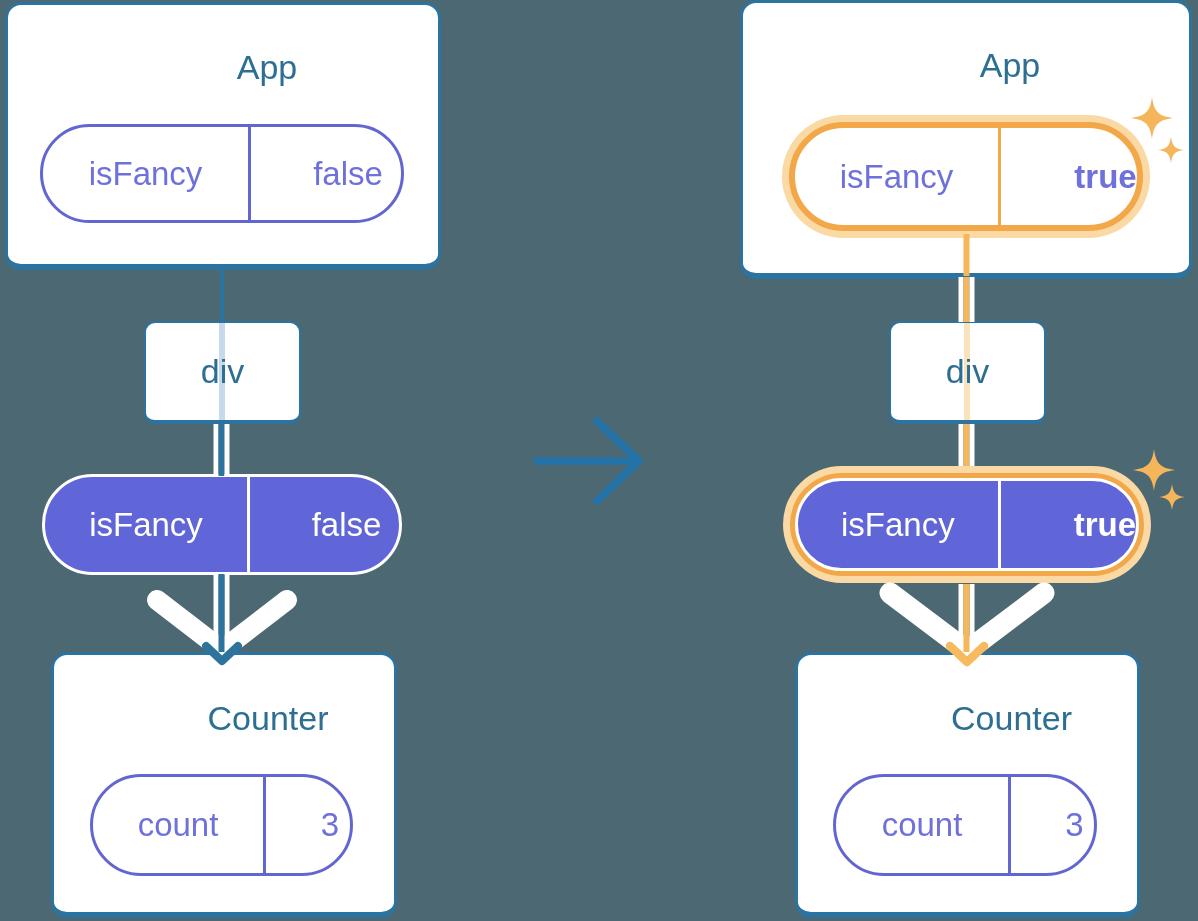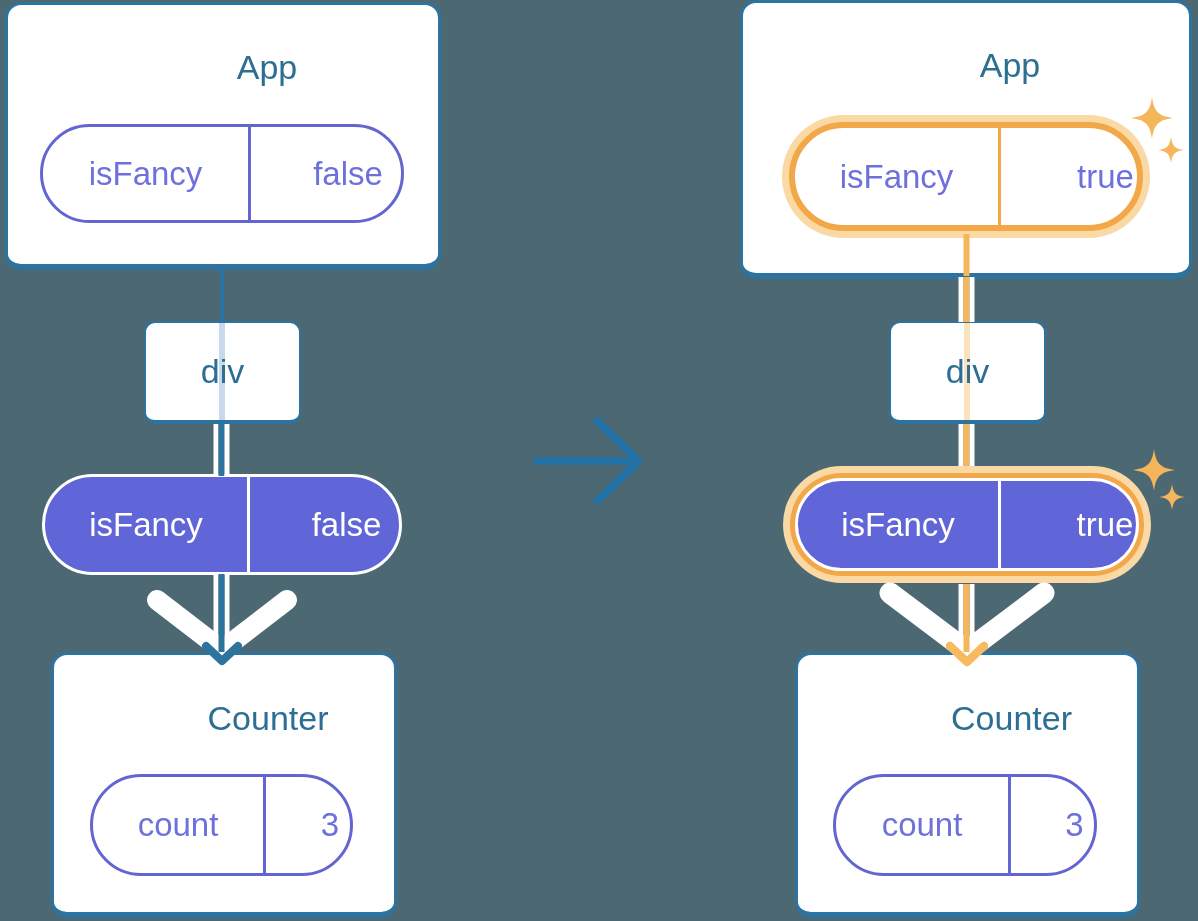--- a/index.html
+++ b/index.html
@@ -26,21 +26,21 @@
   .pill.outline .cell.key{border-right:3px solid #6366D1;}
   
   .pill.solid{background:#6065D8;border:3px solid #fff;color:#fff;}
   .pill.solid .cell.key{border-right:3px solid #fff;}
   
   .pill.hl-outline{border:6px solid #F2A848;box-shadow:0 0 0 7px #FAD9A4;color:#6E71DC;}
   .pill.hl-outline .cell.key{border-right:3px solid #F2A848;}
   .pill.hl-solid{background:#6065D8;border:3px solid #fff;color:#fff;
     box-shadow:0 0 0 5px #F2A848,0 0 0 12px #FAD9A4;}
   .pill.hl-solid .cell.key{border-right:3px solid #fff;}
-  .val.bold{font-weight:400;padding-left:29px;}
+  .val.bold{font-weight:700;padding-left:29px;}
   
   .divbox{
     position:absolute;box-sizing:border-box;background-color:#fff;
     border:2px solid #2C739F;border-bottom-width:4px;border-radius:11px;
     display:flex;align-items:center;justify-content:center;
     font-size:34px;color:#2D6E93;
   }
   .divbox.before{
     background-image:linear-gradient(to right,transparent calc(50% - 3px),
       #C7DAEB calc(50% - 3px),#C7DAEB calc(50% + 3px),transparent calc(50% + 3px));

